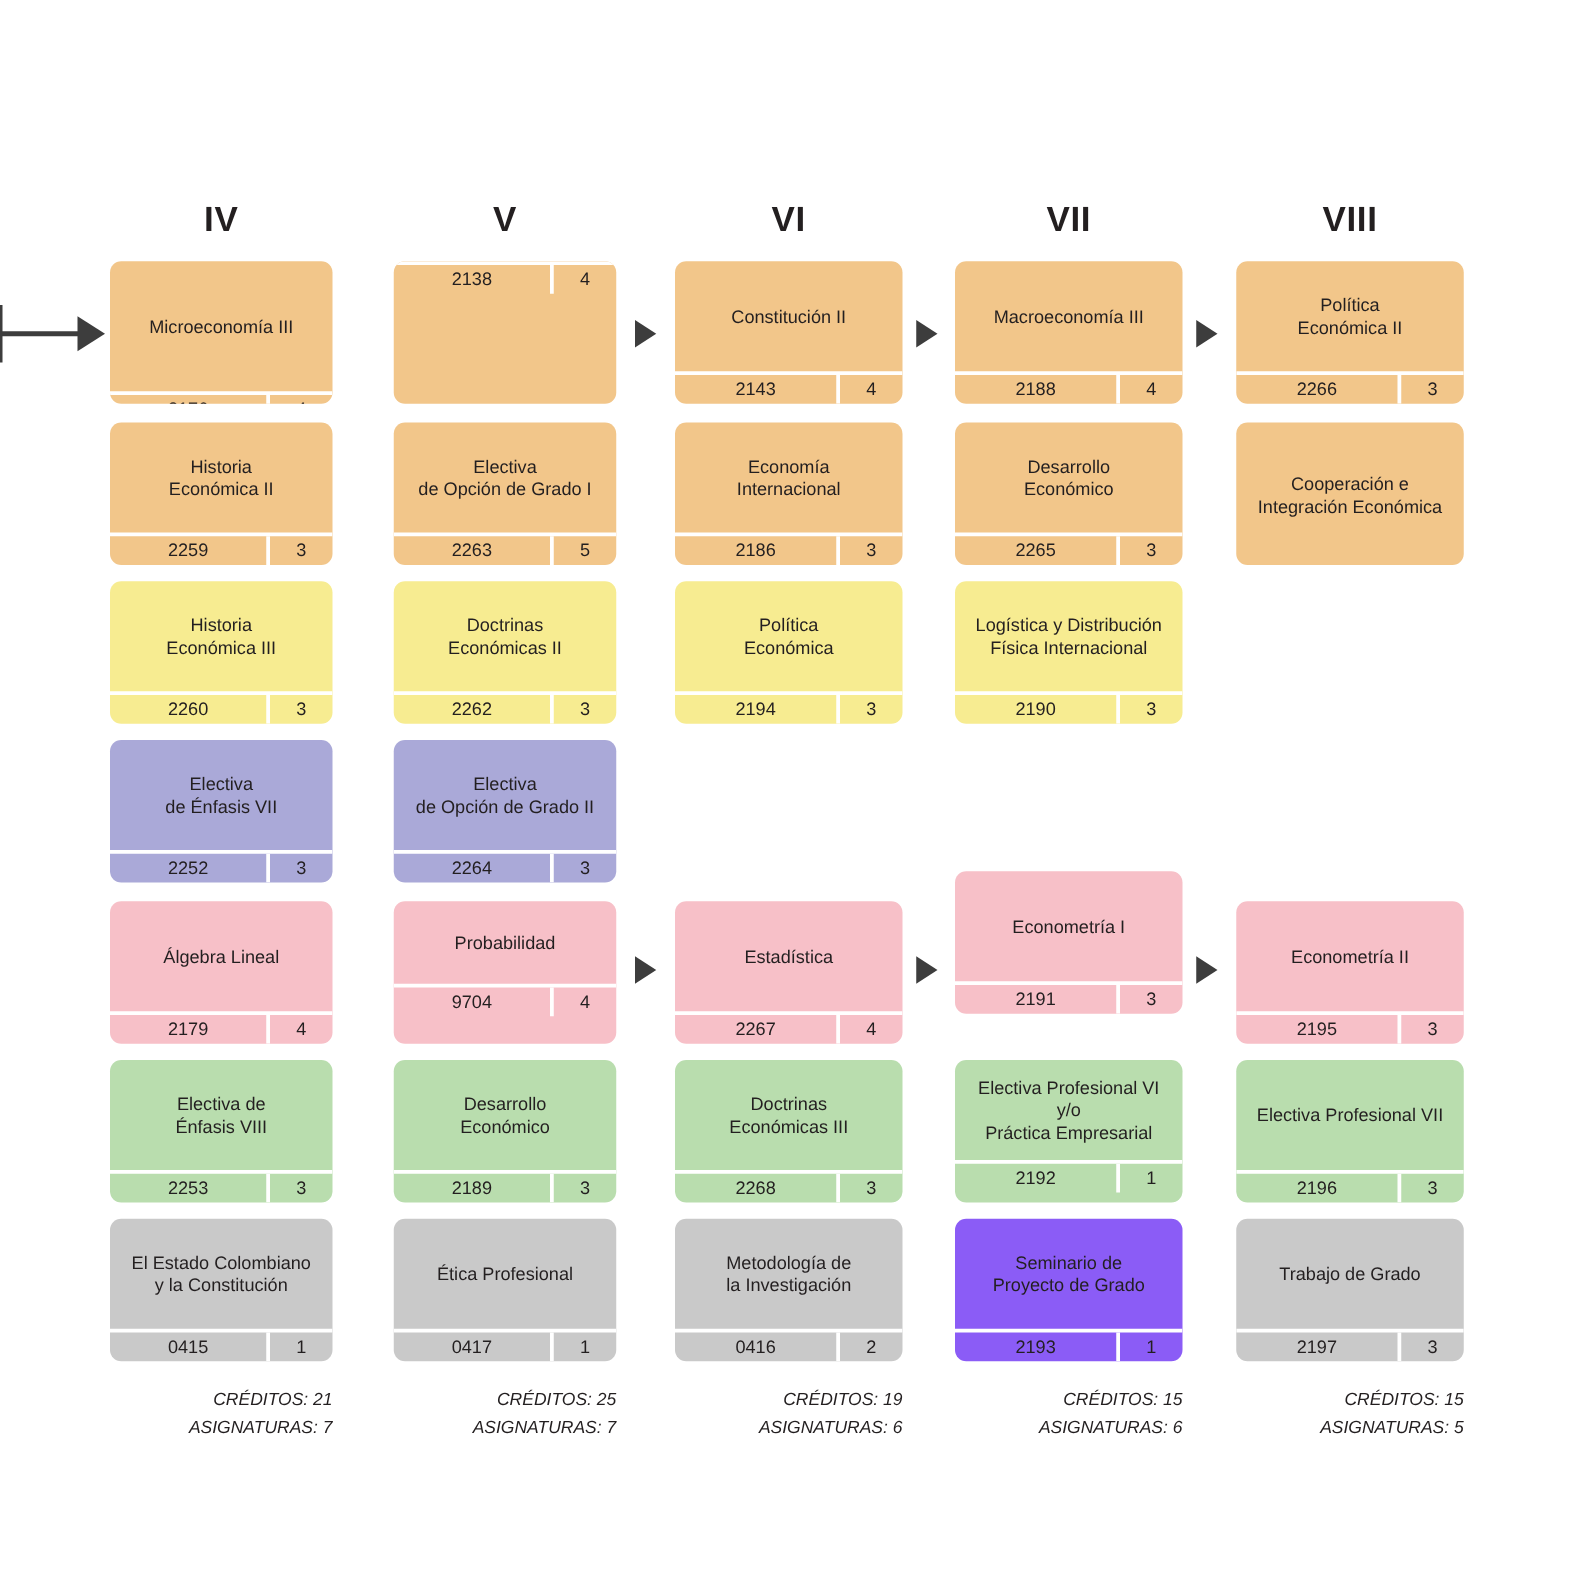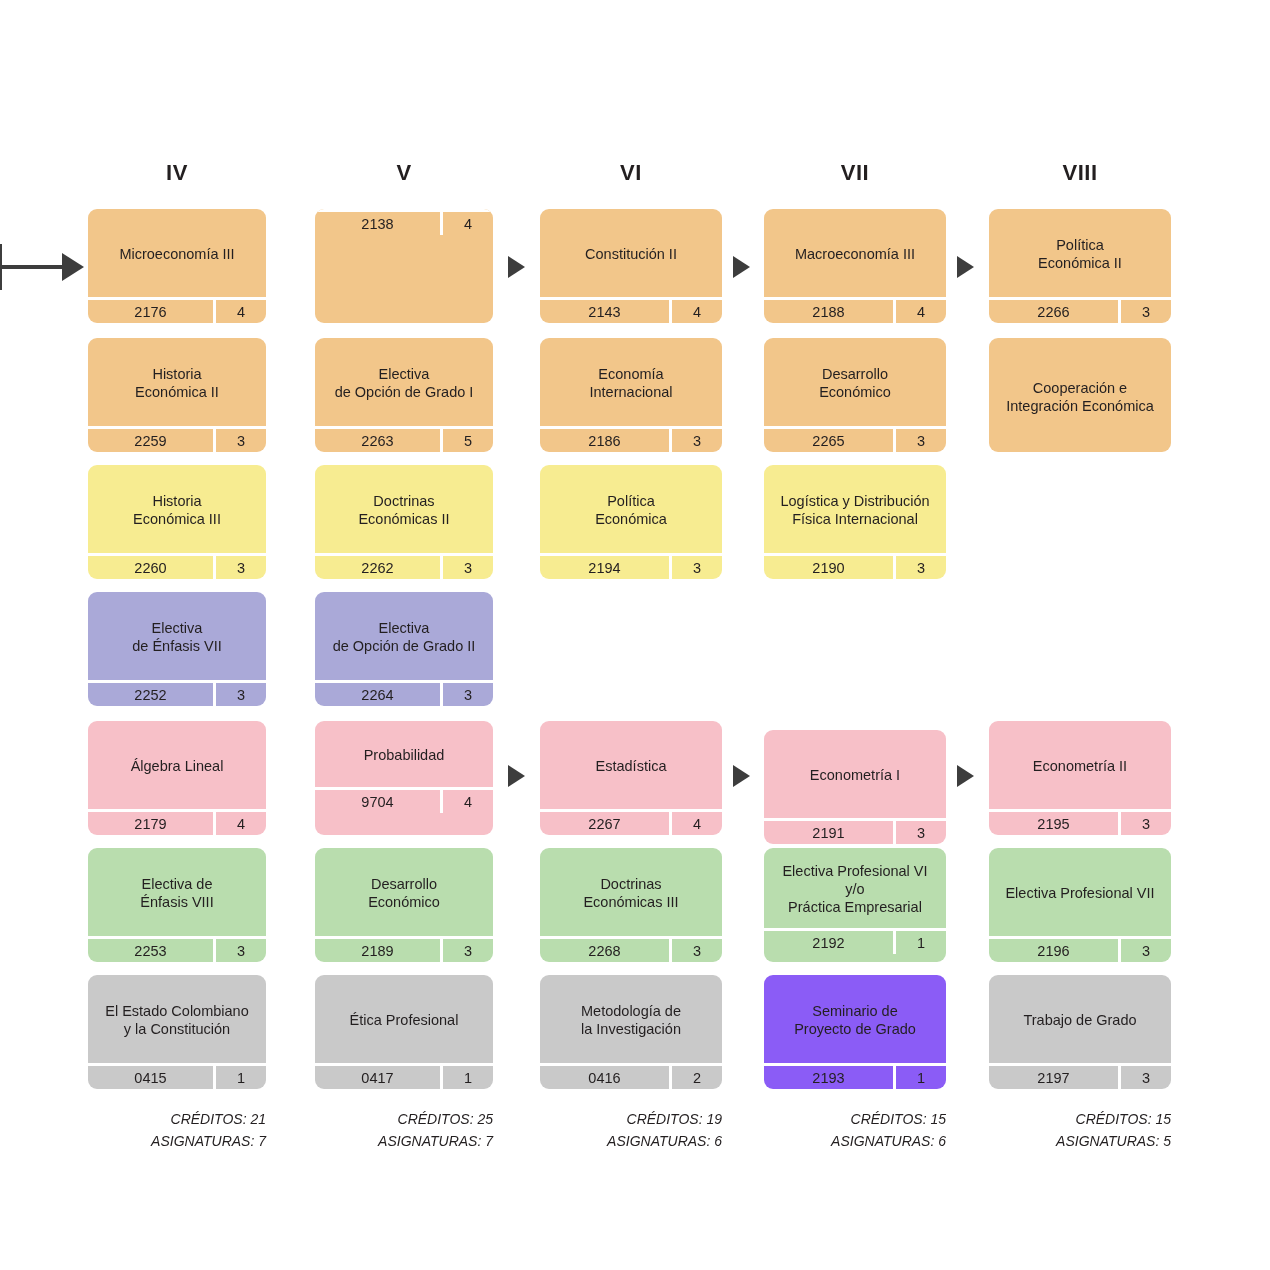--- a/index.html
+++ b/index.html
@@ -57,21 +57,21 @@
     position: absolute;
     top: 0;
     height: 1270px;
   }
   .col-title {
     position: absolute;
     top: 160px;
     left: 0;
     width: 100%;
     text-align: center;
-    font-size: 22px;
+    font-size: 28px;
     font-weight: bold;
     letter-spacing: 0.5px;
     color: #231f20;
   }
 
   
   .card {
     position: absolute;
     border-radius: 9px;
     overflow: hidden;
@@ -141,21 +141,21 @@
 
 <div id="board">
 
   <div class="edge-tick"></div>
   <div class="in-arrow-line"></div>
   <div class="in-arrow-head"></div>
 
 <div class="column" style="left: 88px; width: 178px;">
       <div class="col-title">IV</div>
       <div class="card" style="left: 0px; top: 209px; width: 178px; height: 114px; background: rgb(242, 198, 138);">
-        <div class="card-title" style="height: 88px;">Microeconomía III</div>
+        <div class="card-title" style="height: 104px;">Microeconomía III</div>
         <div class="card-foot">
           <div class="card-code">2176</div>
           <div class="card-credit">4</div>
         </div>
       </div>
       <div class="card" style="left: 0px; top: 338px; width: 178px; height: 114px; background: rgb(242, 198, 138);">
         <div class="card-title" style="height: 88px;">Historia
 Económica II</div>
         <div class="card-foot">
           <div class="card-code">2259</div>
@@ -336,21 +336,21 @@
         </div>
       </div>
       <div class="card" style="left: 0px; top: 465px; width: 182px; height: 114px; background: rgb(247, 236, 145);">
         <div class="card-title" style="height: 88px;">Logística y Distribución
 Física Internacional</div>
         <div class="card-foot">
           <div class="card-code">2190</div>
           <div class="card-credit">3</div>
         </div>
       </div>
-      <div class="card" style="left: 0px; top: 730px; width: 182px; height: 114px; background: rgb(247, 192, 200);">
+      <div class="card" style="left: 0px; top: 697px; width: 182px; height: 114px; background: rgb(247, 192, 200);">
         <div class="card-title" style="height: 88px;">Econometría I</div>
         <div class="card-foot">
           <div class="card-code">2191</div>
           <div class="card-credit">3</div>
         </div>
       </div>
       <div class="card" style="left: 0px; top: 848px; width: 182px; height: 114px; background: rgb(185, 221, 174);">
         <div class="card-title" style="height: 80px;">Electiva Profesional VI
 y/o
 Práctica Empresarial</div>

